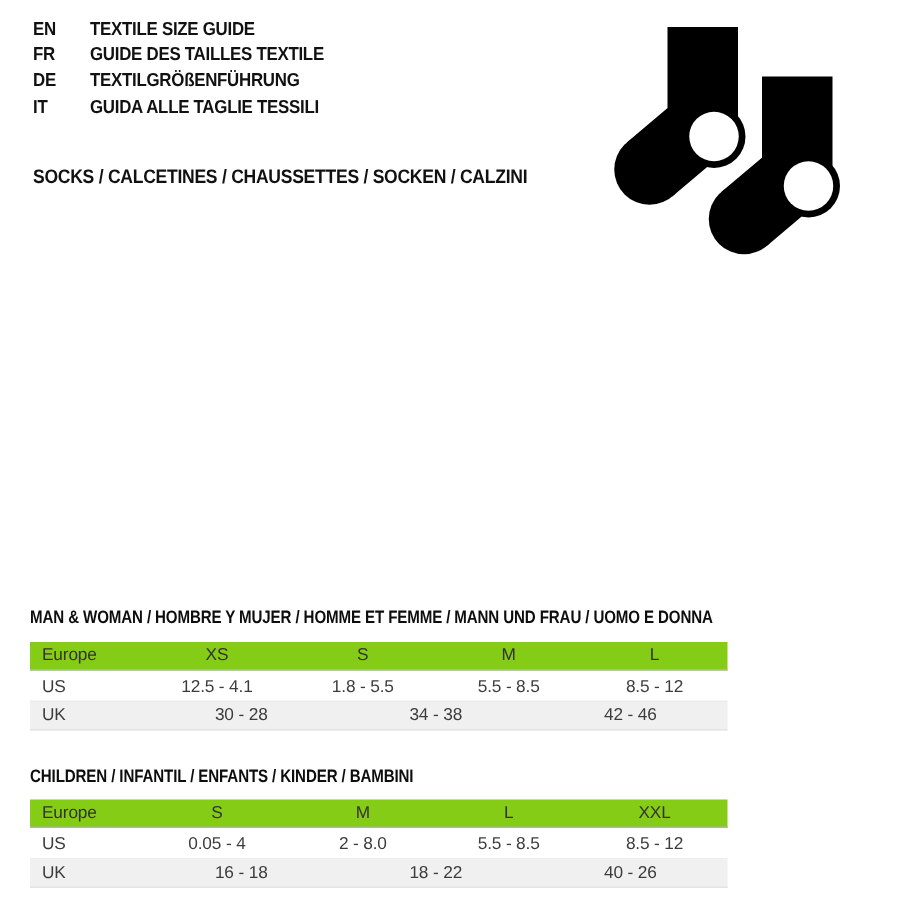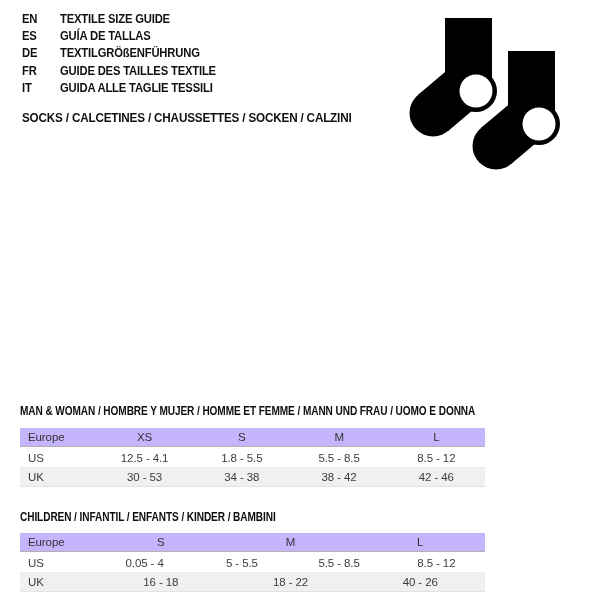--- a/index.html
+++ b/index.html
@@ -33,49 +33,45 @@
   .t1-title { top:404px; }
   .t2-title { top:510px; }
   .size-table {
     position:absolute; left:20px; width:465px; font-size:11.5px; color:#3c3c3c;
     letter-spacing:-0.1px;
   }
   .t1 { top:428px; }
   .t2 { top:533px; }
   .tr { display:flex; height:19px; line-height:19px; }
   .tr.head {
-    height:18px; line-height:18px; background:#c4b5fd; color:#333;
+    height:18px; line-height:18px; background:#84cc16; color:#333;
     border-bottom:1px solid #b2b2b2; margin-bottom:2px; box-sizing:content-box;
   }
   .tr.row-us { background:#ffffff; border-bottom:1px solid #ececec; box-sizing:border-box; }
   .tr.row-uk { background:#f0f0f0; border-bottom:1px solid #e3e3e3; box-sizing:border-box;align-items:center; }
   .td0 { width:76px; padding-left:8px; box-sizing:border-box; text-align:left; }
   .td  { flex:1; text-align:center; }
 </style>
 </head>
 <body>
 
 <div class="page">
 
   <div class="lang-block">
     <div class="lang-row">
       <span class="lang-code">EN</span>
       <span class="lang-title">TEXTILE SIZE GUIDE</span>
     </div>
     <div class="lang-row">
-      <span class="lang-code">ES</span>
-      <span class="lang-title">GUÍA DE TALLAS</span>
+      <span class="lang-code">FR</span>
+      <span class="lang-title">GUIDE DES TAILLES TEXTILE</span>
     </div>
     <div class="lang-row">
       <span class="lang-code">DE</span>
       <span class="lang-title">TEXTILGRÖßENFÜHRUNG</span>
-    </div>
-    <div class="lang-row">
-      <span class="lang-code">FR</span>
-      <span class="lang-title">GUIDE DES TAILLES TEXTILE</span>
     </div>
     <div class="lang-row">
       <span class="lang-code">IT</span>
       <span class="lang-title">GUIDA ALLE TAGLIE TESSILI</span>
     </div>
   </div>
 
   <div class="category">SOCKS / CALCETINES / CHAUSSETTES / SOCKEN / CALZINI</div>
 
   <svg class="sock-svg" width="175" height="175" viewBox="0 0 175 175" aria-hidden="true">
@@ -99,39 +95,39 @@
     </div>
     <div class="tr row-us">
       <span class="td0">US</span>
       <span class="td">12.5 - 4.1</span>
       <span class="td">1.8 - 5.5</span>
       <span class="td">5.5 - 8.5</span>
       <span class="td">8.5 - 12</span>
     </div>
     <div class="tr row-uk">
       <span class="td0">UK</span>
-      <span class="td">30 - 53</span>
+      <span class="td">30 - 28</span>
       <span class="td">34 - 38</span>
-      <span class="td">38 - 42</span>
       <span class="td">42 - 46</span>
     </div>
   </div>
 
   <div class="table-title t2-title">CHILDREN / INFANTIL / ENFANTS / KINDER / BAMBINI</div>
   <div class="size-table t2">
     <div class="tr head">
       <span class="td0">Europe</span>
       <span class="td">S</span>
       <span class="td">M</span>
       <span class="td">L</span>
+      <span class="td">XXL</span>
     </div>
     <div class="tr row-us">
       <span class="td0">US</span>
       <span class="td">0.05 - 4</span>
-      <span class="td">5 - 5.5</span>
+      <span class="td">2 - 8.0</span>
       <span class="td">5.5 - 8.5</span>
       <span class="td">8.5 - 12</span>
     </div>
     <div class="tr row-uk">
       <span class="td0">UK</span>
       <span class="td">16 - 18</span>
       <span class="td">18 - 22</span>
       <span class="td">40 - 26</span>
     </div>
   </div>

